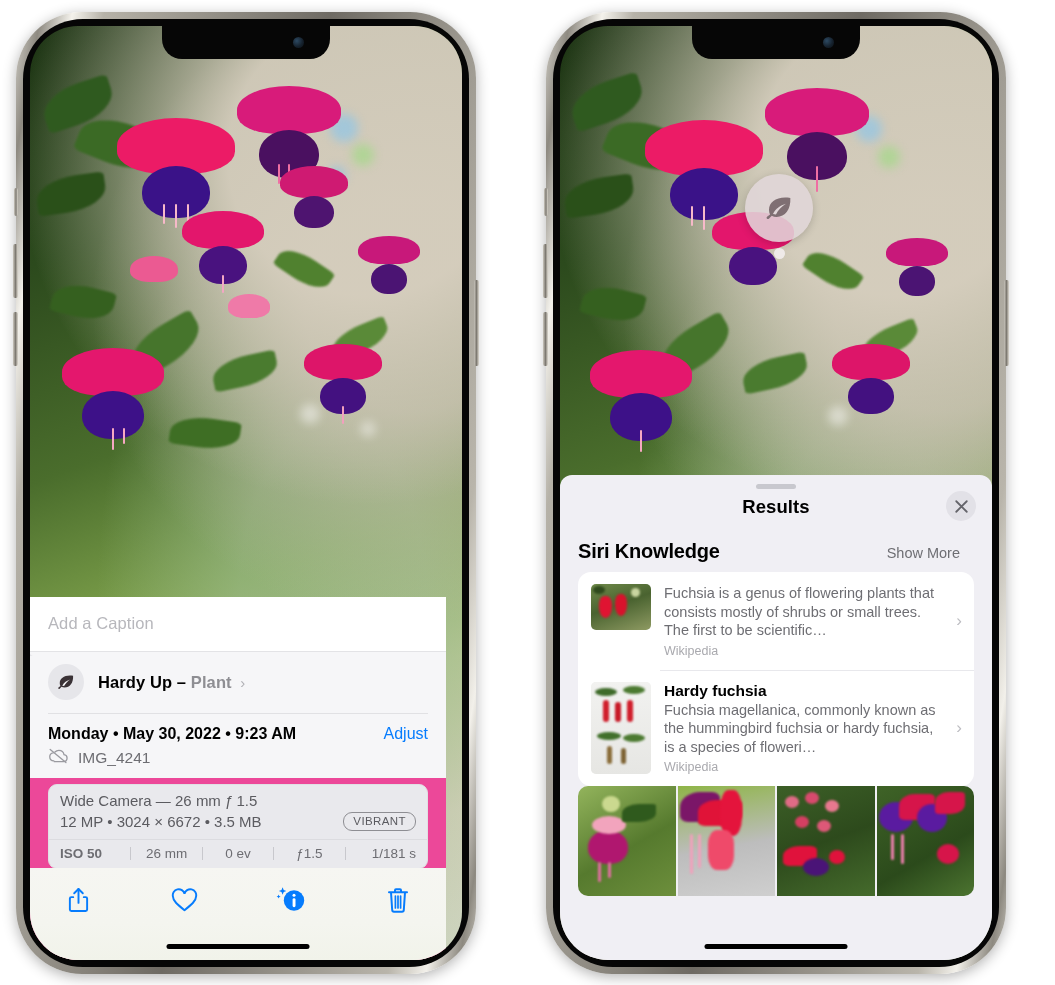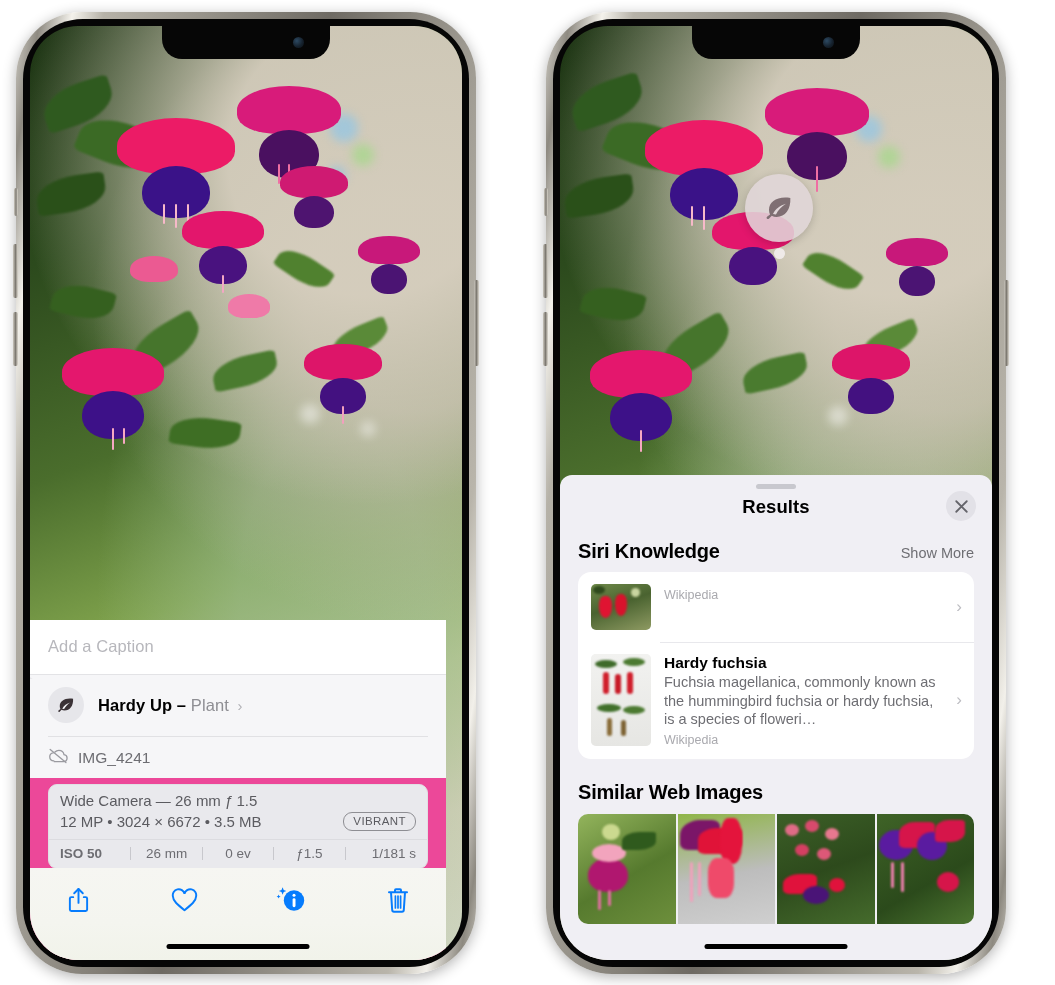--- a/index.html
+++ b/index.html
@@ -106,21 +106,21 @@
     position: relative; width: 36px; height: 36px; border-radius: 50%;
     background: #e6e6ea; flex: none;
     display: flex; align-items: center; justify-content: center;
     margin-right: 14px;
   }
   .spark {
     position: absolute; color: #d9d9de; font-size: 14px; line-height: 1;
   }
   .spark.s1 { left: -10px; top: -4px; font-size: 16px; }
   .lookup-text { font-size: 16.5px; color: #000; font-weight: 700; letter-spacing: .1px; }
-  .lookup-text .plant { color: #8e8e93; font-weight: 400; }
+  .lookup-text .plant { color: #8e8e93; font-weight: 700; }
   .chev { color: #b0b0b5; font-weight: 400; margin-left: 4px; font-size: 15px; }
 
   .meta-block {
     background: #f6f6f8;
     padding: 0 18px 10px 18px;
   }
   .meta-sep { height: 1px; background: #e1e1e4; margin: 0 0 11px 0; }
   .meta-line1 {
     display: flex; align-items: baseline; justify-content: space-between;
   }
@@ -239,21 +239,21 @@
   .results-title { font-size: 18.5px; font-weight: 700; color: #000; letter-spacing: .1px; }
   .close-btn {
     position: absolute; right: 16px; top: 2px;
     width: 30px; height: 30px; border-radius: 50%;
     background: #e2e1e7;
     display: flex; align-items: center; justify-content: center;
     cursor: pointer;
   }
   .section-head {
     display: flex; align-items: baseline; justify-content: space-between;
-    padding: 22px 18px 9px 18px;
+    padding: 22px 32px 9px 18px;
   }
   .section-title { font-size: 20px; font-weight: 700; color: #000; letter-spacing: -.2px; }
   .show-more { font-size: 14.5px; color: #6e6e73; }
   .cards {
     background: #fff; border-radius: 13px;
     margin: 0 18px;
     overflow: hidden;
   }
   .k-card {
     display: flex; align-items: flex-start;
@@ -387,20 +387,24 @@
           <span class="lookup-text">
             <span>Hardy Up</span>
             <span>–</span>
             <span class="plant">Plant</span>
             <span class="chev">›</span>
           </span>
         </div>
 
         <div class="meta-block">
           <div class="meta-sep"></div>
+          <div class="meta-line1">
+            <span class="meta-date">Monday • May 30, 2022 • 9:23 AM</span>
+            <span class="adjust">Adjust</span>
+          </div>
           <div class="meta-line2">
             <span>
               <svg width="21" height="16" viewBox="0 0 24 18" aria-hidden="true">
                 <path d="M7.2 15.5h10.3c2.5 0 4.3-1.8 4.3-4.1 0-2.1-1.5-3.8-3.5-4-.5-2.8-2.9-4.9-5.9-4.9-1.8 0-3.4.8-4.5 2" fill="none" stroke="#9a9aa0" stroke-width="1.5" stroke-linecap="round"></path>
                 <path d="M6 5.4c-2.4.3-4 2.1-4 4.5 0 2.6 2 4.6 4.7 4.6" fill="none" stroke="#9a9aa0" stroke-width="1.5" stroke-linecap="round"></path>
                 <path d="M2.5 1.5 20.5 16.5" stroke="#9a9aa0" stroke-width="1.5" stroke-linecap="round"></path>
               </svg>
             </span>
             <span class="meta-file">IMG_4241</span>
           </div>
@@ -572,20 +576,21 @@
 
           <div class="k-card">
             <span class="k-thumb">
               <span class="t-bg" style="background:linear-gradient(160deg,#6f8a4a,#4a6330 45%,#8e9a62);"></span>
               <span class="t-el" style="left:8px;top:12px;width:13px;height:22px;background:#e01432;border-radius:40% 40% 50% 50%;"></span>
               <span class="t-el" style="left:24px;top:10px;width:12px;height:22px;background:#d8122c;border-radius:40% 40% 50% 50%;"></span>
               <span class="t-el" style="left:40px;top:4px;width:9px;height:9px;background:#c9d5a0;"></span>
               <span class="t-el" style="left:2px;top:2px;width:12px;height:8px;background:#2f4a1d;"></span>
             </span>
             <span class="k-body">
+              <span class="k-desc" style="display:block">Fuchsia is a genus of flowering plants that consists mostly of shrubs or small trees. The first to be scientific…</span>
               <span class="k-src" style="display:block">Wikipedia</span>
             </span>
             <span class="k-chev">›</span>
           </div>
 
           <div class="k-card">
             <span class="k-thumb tall">
               <span class="t-bg" style="background:linear-gradient(180deg,#f2f2f0,#e6e6e3);"></span>
               <span class="t-el" style="left:4px;top:6px;width:22px;height:8px;background:#3f6b2a;border-radius:50%;"></span>
               <span class="t-el" style="left:32px;top:4px;width:22px;height:8px;background:#4c7a31;border-radius:50%;"></span>
@@ -599,23 +604,20 @@
             </span>
             <span class="k-body">
               <span class="k-title" style="display:block">Hardy fuchsia</span>
               <span class="k-desc" style="display:block">Fuchsia magellanica, commonly known as the hummingbird fuchsia or hardy fuchsia, is a species of floweri…</span>
               <span class="k-src" style="display:block">Wikipedia</span>
             </span>
             <span class="k-chev">›</span>
           </div>
         </div>
 
-        <div class="section-head" style="padding-bottom:10px">
-          <span class="section-title">Similar Web Images</span>
-        </div>
 
         <div class="sim-strip">
           <span class="sim-img">
             <span class="t-bg" style="background:linear-gradient(150deg,#93b45c,#567a2e 55%,#6d8f3c);"></span>
             <span class="t-el" style="left:24px;top:10px;width:18px;height:16px;background:#cbd98f;"></span>
             <span class="t-el" style="left:10px;top:44px;width:40px;height:34px;background:#b0176f;border-radius:50% 50% 45% 45%;"></span>
             <span class="t-el" style="left:14px;top:30px;width:34px;height:18px;background:#f2a4bd;border-radius:50%;"></span>
             <span class="t-el" style="left:44px;top:18px;width:34px;height:18px;background:#2f5a1d;border-radius:50% 10%;"></span>
             <span class="t-el" style="left:20px;top:76px;width:3px;height:20px;background:#e06fa0;border-radius:2px;"></span>
             <span class="t-el" style="left:30px;top:76px;width:3px;height:16px;background:#e06fa0;border-radius:2px;"></span>

